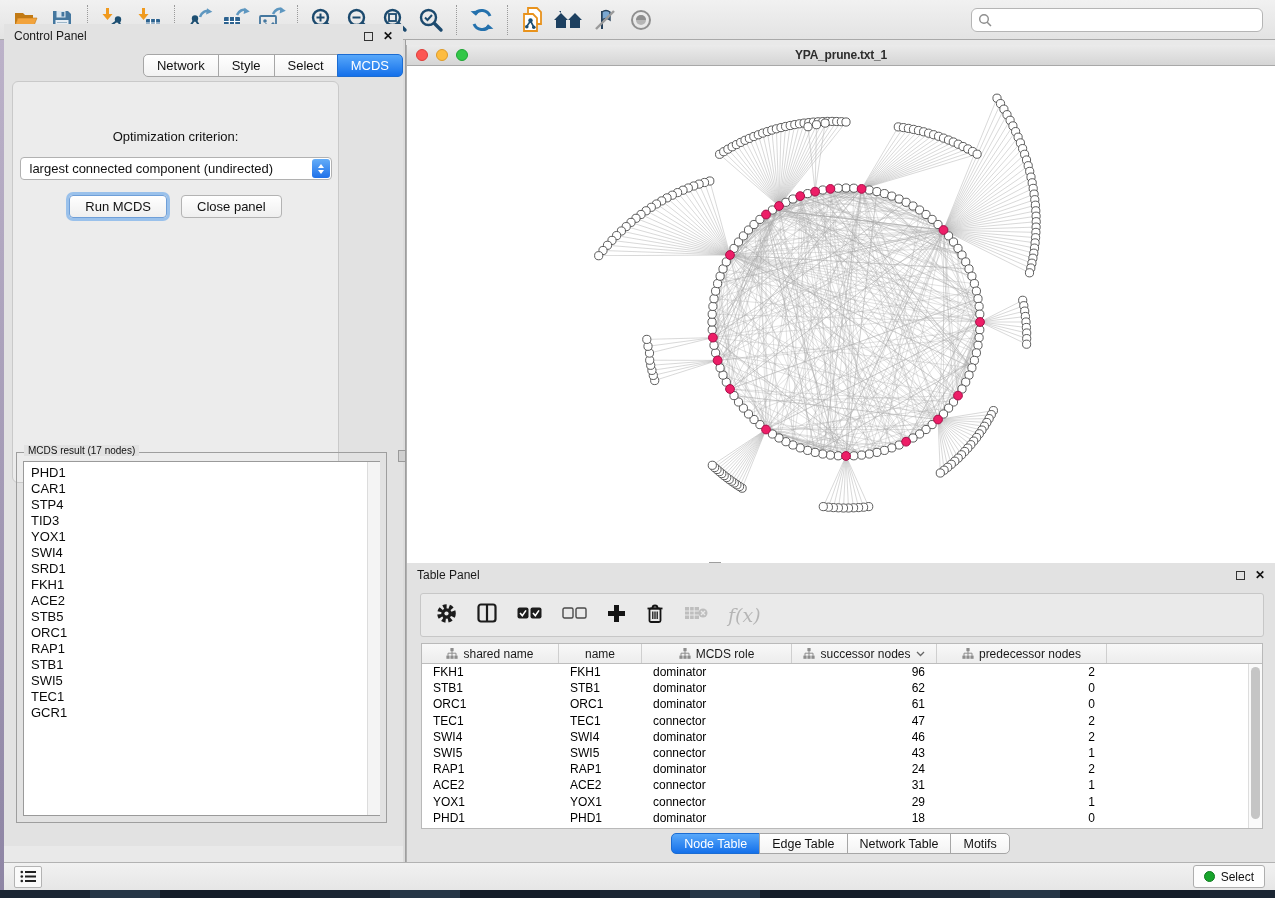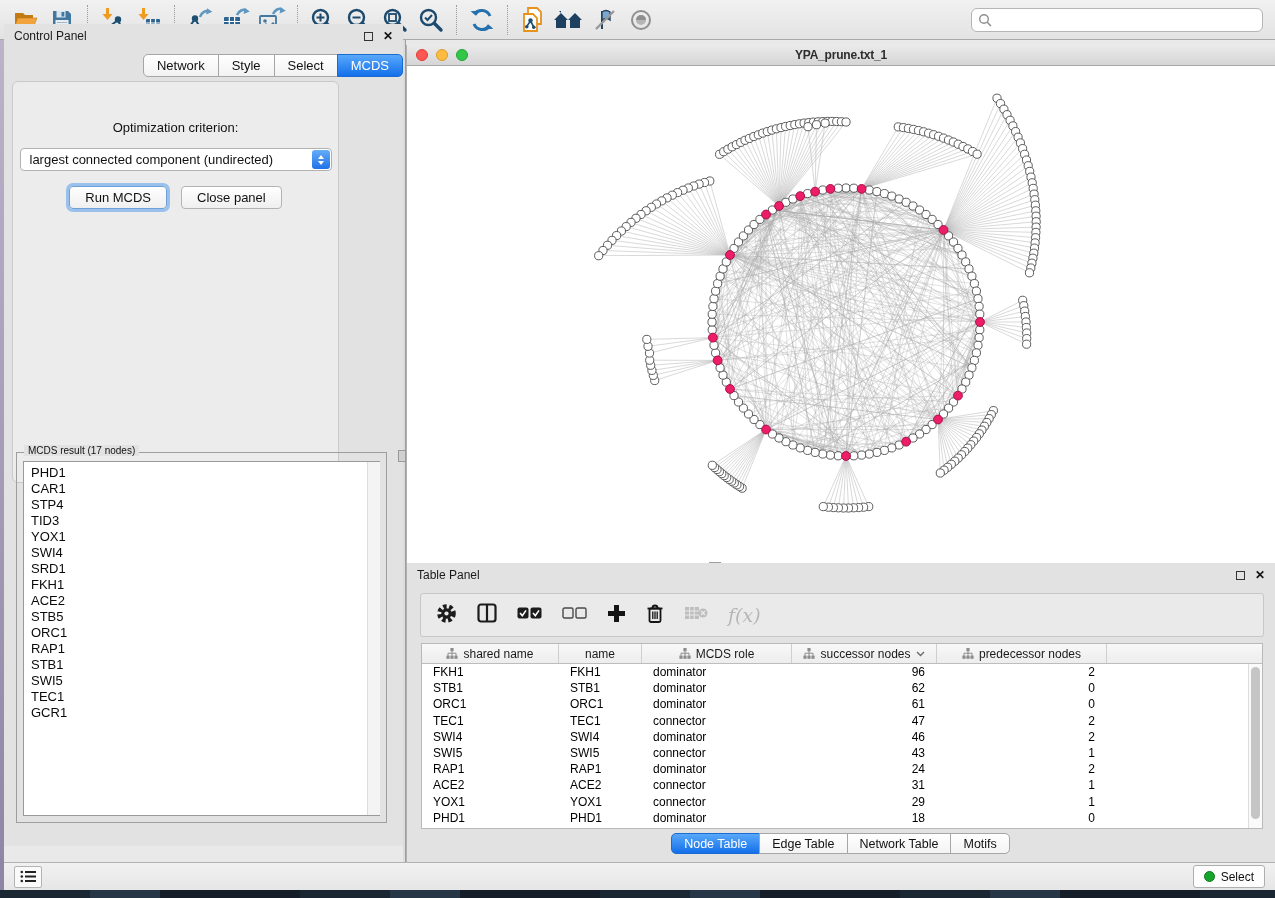--- a/index.html
+++ b/index.html
@@ -32,21 +32,21 @@
   
   .control-panel { position:absolute; left:4px; top:24px; width:399px; height:822px; background:#e2e2e2; }
   .cp-tabs { display:flex; justify-content:flex-end; margin-top:6px; position:relative; z-index:2; }
   .cp-tab { height:23px; padding:0 13px; background:linear-gradient(#ffffff,#f2f2f2);
     border:1px solid #a6a6a6; margin-left:-1px; font-size:13px; color:#111;
     display:flex; align-items:center; }
   .cp-tab:first-child { border-radius:5px 0 0 5px; }
   .cp-tab:last-child  { border-radius:0 5px 5px 0; }
   .cp-tab.active { background:linear-gradient(#58a8fa,#1470ea); border-color:#1b6cd2; color:#fff; }
   .cp-body { position:absolute; left:8px; width:327px; top:57px; height:402px;
-    background:#ececec; border:1px solid #c9c9c9; border-radius:6px; padding-top:10px; }
+    background:#ececec; border:1px solid #c9c9c9; border-radius:6px; padding-top:19px; }
   .opt-label { text-align:center; font-size:13px; color:#111; margin-top:28px; }
   .opt-select { margin:13px auto 0; width:312px; height:23px; background:#fff;
     border:1px solid #b1b1b1; border-radius:4px; position:relative;
     display:flex; align-items:center; font-size:13px; color:#111; padding:0 24px 0 9px; }
   .stepper { position:absolute; right:1px; top:1px; width:18px; height:19px;
     background:linear-gradient(#64adf8,#1f71e9); border-radius:3px;
     display:flex; flex-direction:column; align-items:center; justify-content:center; gap:2px; }
   .tri-up { width:0; height:0; border-left:3.5px solid transparent; border-right:3.5px solid transparent; border-bottom:4.5px solid #fff; }
   .tri-dn { width:0; height:0; border-left:3.5px solid transparent; border-right:3.5px solid transparent; border-top:4.5px solid #fff; }
   .btn-row { display:flex; justify-content:center; gap:14px; margin-top:15px; }

